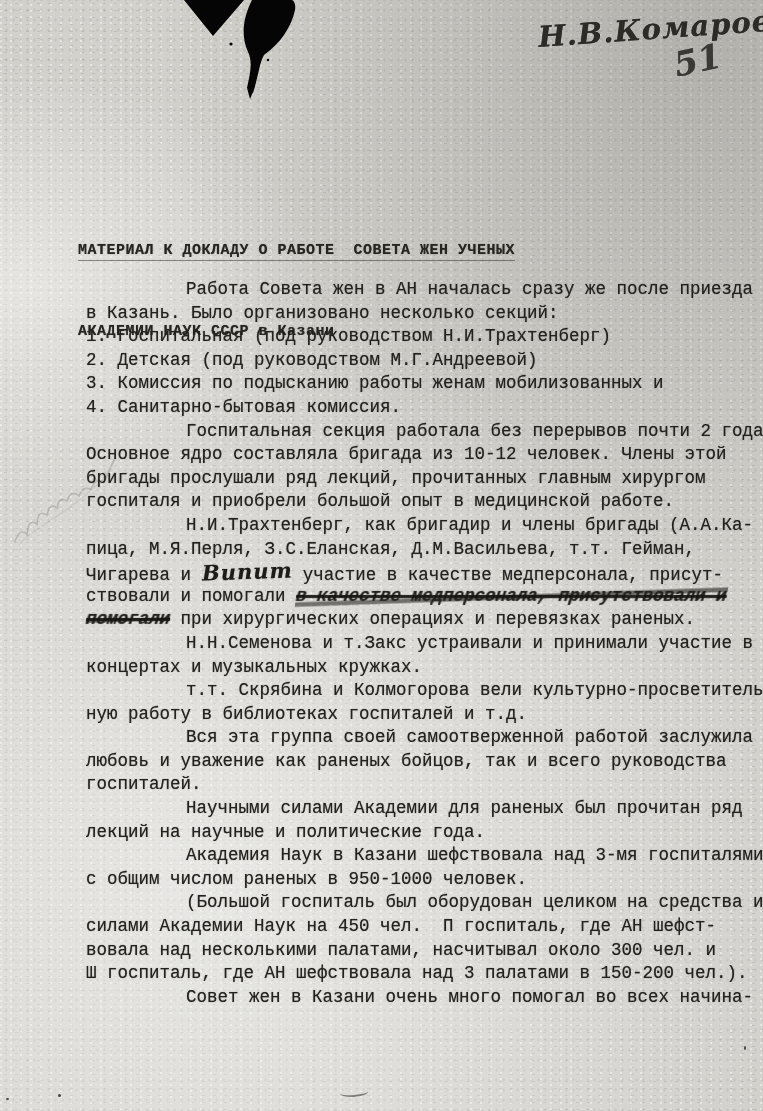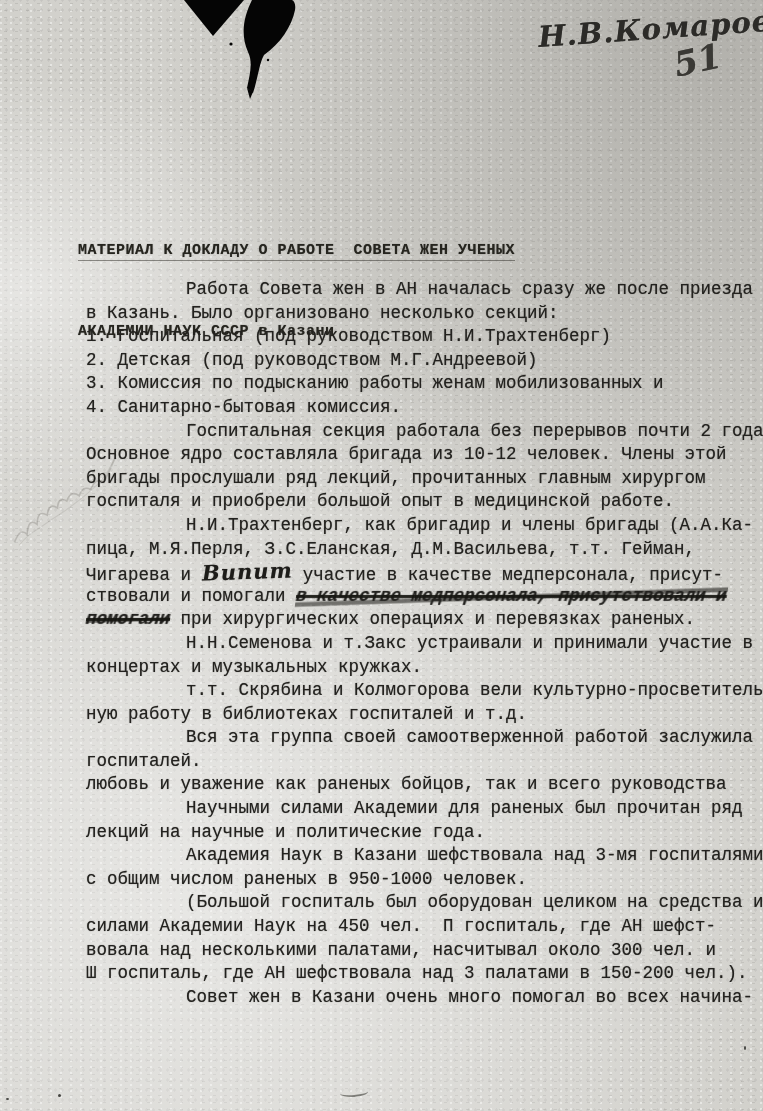--- a/index.html
+++ b/index.html
@@ -107,22 +107,22 @@
       <div class="line indent"><span>Н.И.Трахтенберг, как бригадир и члены бригады (А.А.Ка-</span></div>
       <div class="line"><span>пица, М.Я.Перля, З.С.Еланская, Д.М.Васильева, т.т. Гейман,</span></div>
       <div class="line"><span>Чигарева и </span><span class="hand">Випит</span><span> участие в качестве медперсонала, присут-</span></div>
       <div class="line"><span>ствовали и помогали </span><span class="strike">в качестве медперсонала, присутствовали и</span></div>
       <div class="line"><span class="strike">помогали</span><span> при хирургических операциях и перевязках раненых.</span></div>
       <div class="line indent"><span>Н.Н.Семенова и т.Закс устраивали и принимали участие в</span></div>
       <div class="line"><span>концертах и музыкальных кружках.</span></div>
       <div class="line indent"><span>т.т. Скрябина и Колмогорова вели культурно-просветитель-</span></div>
       <div class="line"><span>ную работу в библиотеках госпиталей и т.д.</span></div>
       <div class="line indent"><span>Вся эта группа своей самоотверженной работой заслужила</span></div>
+      <div class="line"><span>любовь и уважение как раненых бойцов, так и всего руководства</span></div>
       <div class="line"><span>госпиталей.</span></div>
-      <div class="line"><span>любовь и уважение как раненых бойцов, так и всего руководства</span></div>
       <div class="line indent"><span>Научными силами Академии для раненых был прочитан ряд</span></div>
       <div class="line"><span>лекций на научные и политические года.</span></div>
       <div class="line indent"><span>Академия Наук в Казани шефствовала над 3-мя госпиталями</span></div>
       <div class="line"><span>с общим числом раненых в 950-1000 человек.</span></div>
       <div class="line indent"><span>(Большой госпиталь был оборудован целиком на средства и</span></div>
       <div class="line"><span>силами Академии Наук на 450 чел.  П госпиталь, где АН шефст-</span></div>
       <div class="line"><span>вовала над несколькими палатами, насчитывал около 300 чел. и</span></div>
       <div class="line"><span>Ш госпиталь, где АН шефствовала над 3 палатами в 150-200 чел.).</span></div>
       <div class="line indent"><span>Совет жен в Казани очень много помогал во всех начина-</span></div>
     </div>

